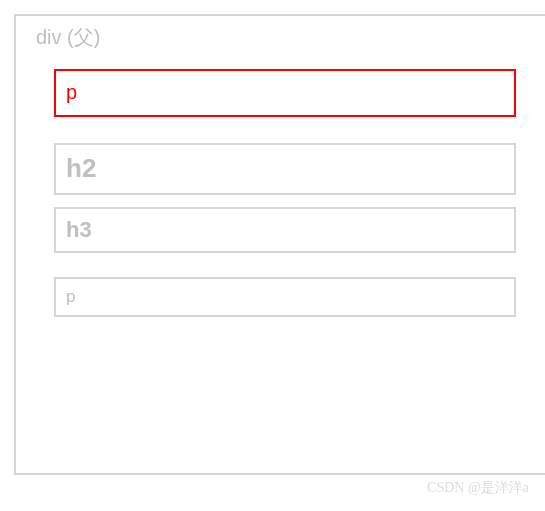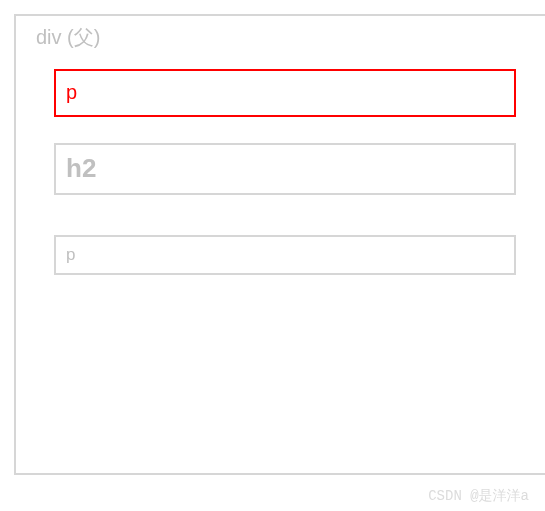--- a/index.html
+++ b/index.html
@@ -40,37 +40,38 @@
     }
     .child-box.highlight {
       border: 2px solid #ff0000;
       color: #ff0000;
       font-weight: normal;
       font-size: 20px;
       padding: 10px 10px;
     }
     .box-p-first { height: 48px; margin-bottom: 26px; }
     .box-span { height: 48px; margin-bottom: 36px; }
-    .box-h2 { font-size: 26px; height: 52px; margin-bottom: 40px; }
+    .box-h2 { font-size: 26px; height: 52px; margin-bottom: 12px; }
     .box-h3 { font-size: 22px; height: 46px; margin-bottom: 24px; }
     .box-p-last { font-size: 17px; font-weight: normal; height: 40px; }
     .watermark {
       position: absolute;
-      bottom: 6px;
+      bottom: 14px;
       right: 16px;
       color: #dcdcdc;
       font-size: 14px;
-      font-family: Liberation Mono, monospace;
+      font-family: Liberation Serif, serif;
     }
   </style>
 </head>
 <body>
 
 <div class="outer-container">
   <div class="outer-label">div (父)</div>
   <div class="inner-wrap">
     <div class="child-box highlight box-p-first">p</div>
     <div class="child-box box-h2">h2</div>
+    <div class="child-box box-h3">h3</div>
     <div class="child-box box-p-last">p</div>
   </div>
 </div>
 
 <div class="watermark">CSDN @是洋洋a</div>
 
 </body></html>

